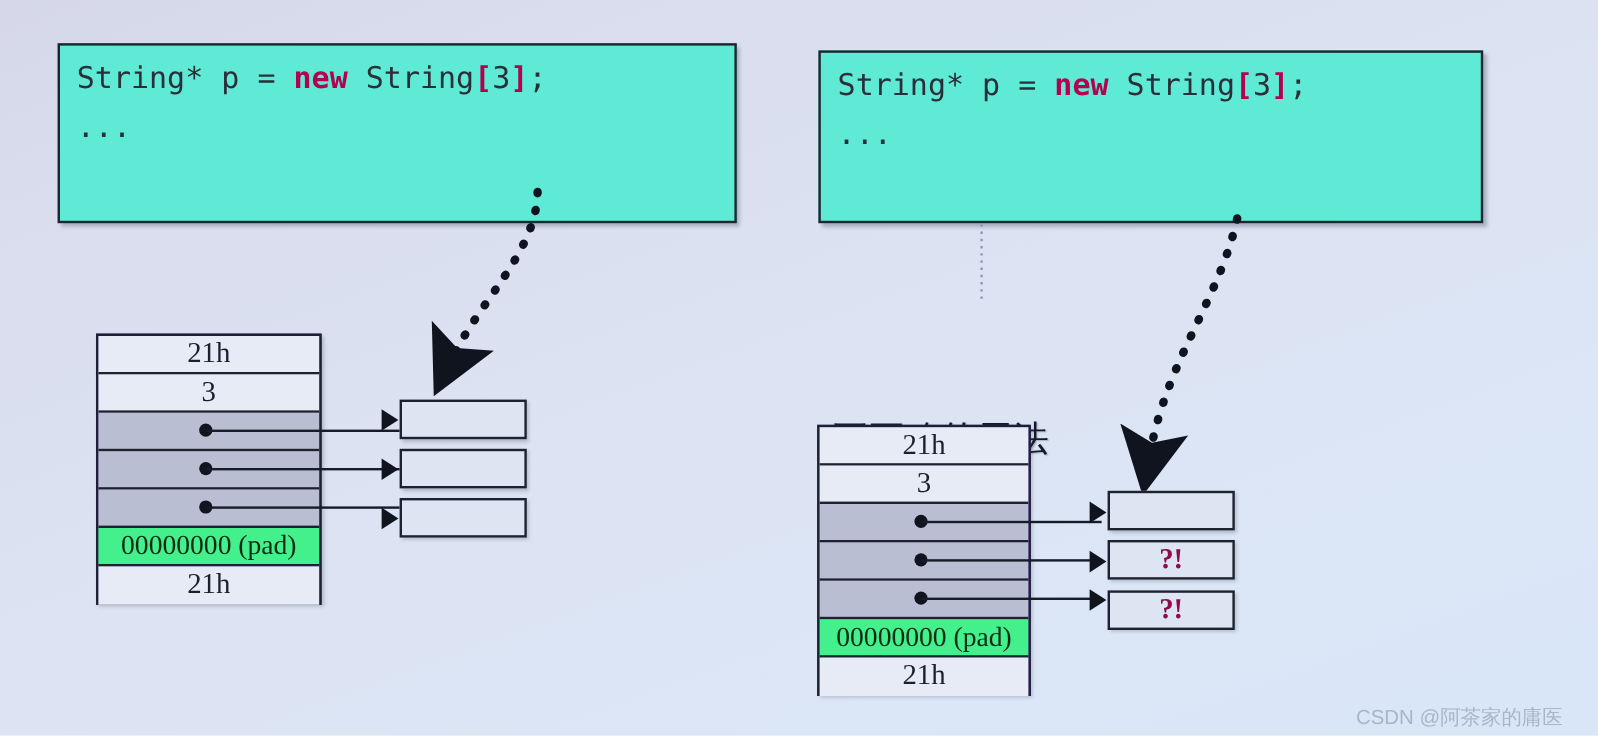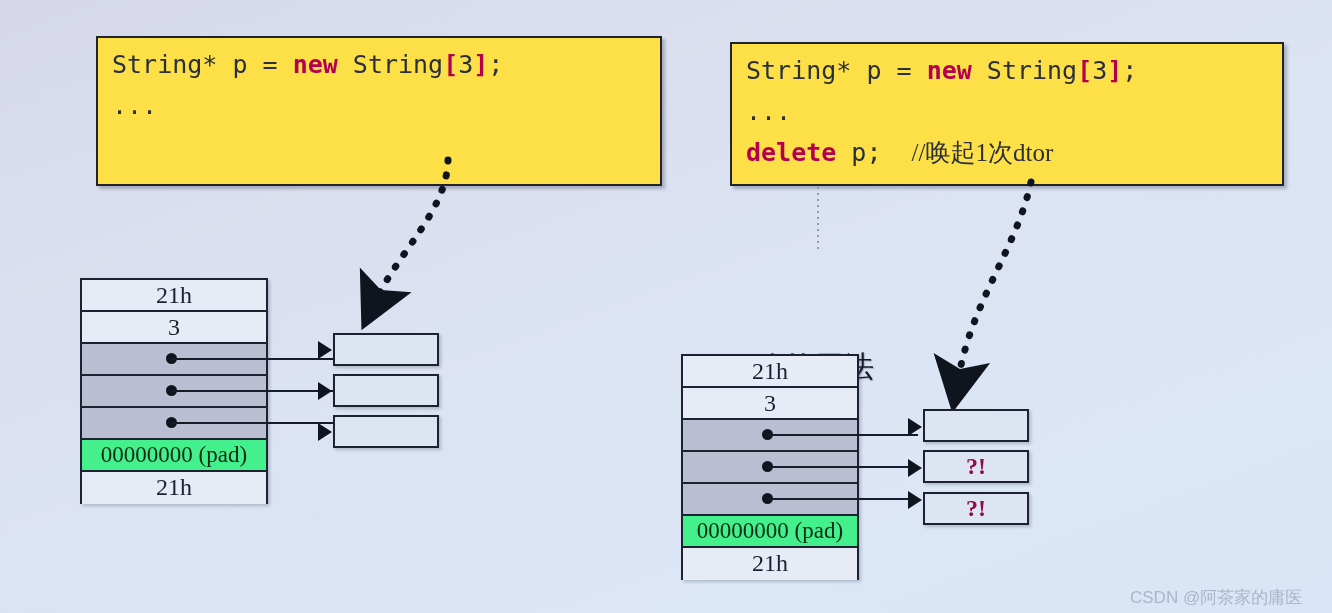--- a/index.html
+++ b/index.html
@@ -17,26 +17,25 @@
   #stage {
     position: absolute;
     left: 0; top: 0;
     width: 1332px;
     height: 613px;
   }
 
   
   .code-box {
     position: absolute;
-    background: #fde047;
+    background: #5eead4;
     border: 2px solid #20242e;
     box-shadow: 3px 3px 3px rgba(70,78,100,0.35);
     box-sizing: border-box;
     padding: 6px 14px 8px 14px;
-    margin-left: 48px;
   }
   .code-line {
     font-family: "DejaVu Sans Mono", "Liberation Mono", monospace;
     font-size: 25px;
     line-height: 41px;
     color: #2b2f3a;
     white-space: pre;
     letter-spacing: 0px;
   }
   .kw {
@@ -161,21 +160,20 @@
 <div id="stage">
 
   <div class="code-box" style="left:48px; top:36px; width:566px; height:150px;">
     <div class="code-line"><span>String* p = </span><span class="kw">new</span><span> String</span><span class="brk">[</span><span>3</span><span class="brk">]</span><span>;</span></div>
     <div class="code-line">...</div>
   </div>
 
   <div class="code-box" style="left:682px; top:42px; width:554px; height:144px;">
     <div class="code-line"><span>String* p = </span><span class="kw">new</span><span> String</span><span class="brk">[</span><span>3</span><span class="brk">]</span><span>;</span></div>
     <div class="code-line">...</div>
-    <div class="code-line"><span class="kw">delete</span><span> p;  </span><span class="cmt cmt-cn">//唤起1次dtor</span></div>
   </div>
 
   <svg id="callouts" viewBox="0 0 1332 613">
     <defs>
       <marker id="ahead" markerWidth="9" markerHeight="9" refX="3.2" refY="4.5" orient="auto">
         <path d="M0,0.4 L8,4.5 L0,8.6 L1.6,4.5 Z" fill="#10141f"></path>
       </marker>
     </defs>
 
     <path d="M448,160 C447,210 400,250 376,300" stroke="#10141f" stroke-width="7" fill="none" stroke-linecap="round" stroke-dasharray="1 14" marker-end="url(#ahead)"></path>

